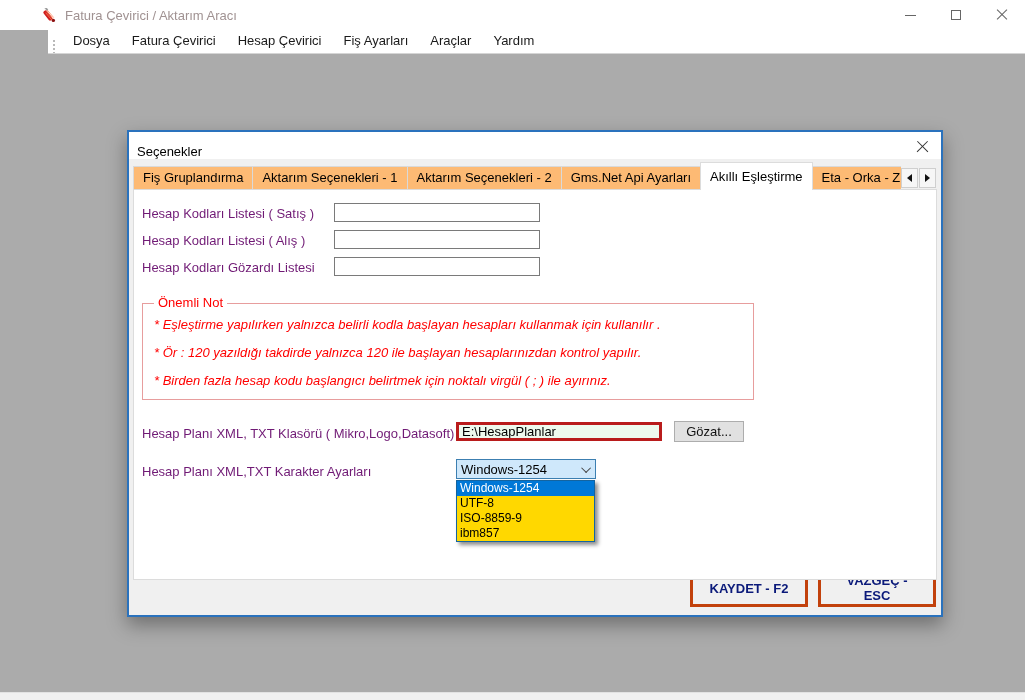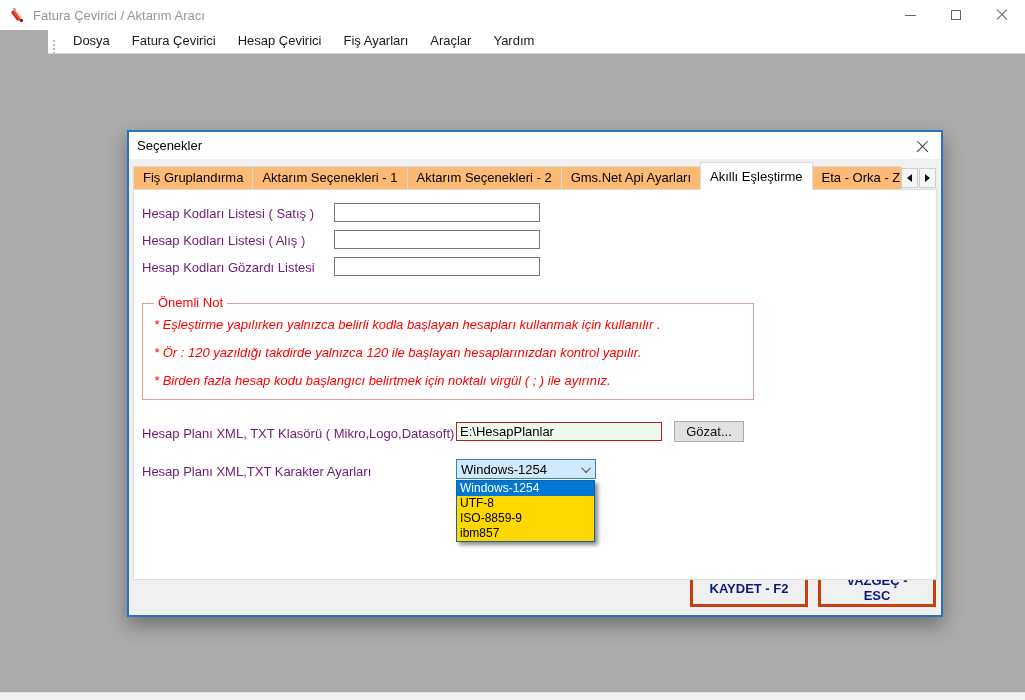--- a/index.html
+++ b/index.html
@@ -1,20 +1,20 @@
 <!DOCTYPE html>
 <html><head>
 <meta charset="utf-8">
 <style>
   * { margin:0; padding:0; box-sizing:border-box; }
   html,body { width:1025px; height:700px; overflow:hidden; }
   body { font-family:"Liberation Sans","DejaVu Sans",sans-serif; font-size:13px; color:#000; background:#ababab; position:relative; }
 
   
-  .titlebar { position:absolute; left:0; top:0; width:1025px; height:30px; background:#ffffff; display:flex; align-items:center; }
+  .titlebar { position:absolute; left:0; top:0; width:1025px; height:30px; background:#ffffff; display:flex; align-items:center;padding-left:32px; }
   .app-icon { width:17px; height:17px; margin:0 7px 0 9px; }
   .win-title { color:#a09292; font-size:13px; }
   .win-controls { margin-left:auto; display:flex; height:30px; }
   .win-btn { width:46px; height:30px; display:flex; align-items:center; justify-content:center; cursor:default; }
   .glyph-min { width:11px; height:1px; background:#666; }
   .glyph-max { width:10px; height:10px; border:1px solid #666; }
   .glyph-close { position:relative; width:12px; height:12px; }
   .glyph-close::before,.glyph-close::after { content:""; position:absolute; left:-1px; top:5px; width:14px; height:1px; background:#666; }
   .glyph-close::before { transform:rotate(45deg); }
   .glyph-close::after { transform:rotate(-45deg); }
@@ -22,21 +22,21 @@
   .menubar { position:absolute; left:0; top:30px; width:1025px; height:24px; background:#ffffff; border-bottom:1px solid #d5d5d5; display:flex; align-items:flex-end;margin-left:48px; }
   .menu-grip { width:4px; height:14px; margin:0 6px 0 4px;
     background-image:radial-gradient(circle,#b9b9b9 1px,transparent 1.2px); background-size:4px 4px; }
   .menu-item { padding:0 11px; height:24px; line-height:24px; color:#1a1a1a; }
 
   .client-area { position:absolute; left:0; top:55px; width:1025px; height:637px; background:#ababab; }
   .status-strip { position:absolute; left:0; bottom:0; width:1025px; height:8px; background:#f0f0f0; border-top:1px solid #e2e2e2; }
 
   
   .dialog { position:absolute; left:127px; top:130px; width:816px; height:487px; background:#f0f0f0; border:2px solid #2a72bd; box-shadow:0 8px 18px rgba(0,0,0,0.35); }
-  .dlg-titlebar { position:relative; height:27px; background:#ffffff; display:flex; align-items:center; padding-left:8px; }
+  .dlg-titlebar { position:relative; height:27px; background:#ffffff; display:flex; align-items:flex-end; padding-left:8px; }
   .dlg-title { font-size:13px; color:#000; }
   .dlg-close { position:absolute; right:10px; top:5px; width:18px; height:18px; display:flex; align-items:center; justify-content:center; }
   .glyph-dlg-close { position:relative; width:13px; height:13px; }
   .glyph-dlg-close::before,.glyph-dlg-close::after { content:""; position:absolute; left:-1px; top:6px; width:15px; height:1.4px; background:#333; }
   .glyph-dlg-close::before { transform:rotate(45deg); }
   .glyph-dlg-close::after { transform:rotate(-45deg); }
 
   .tabstrip { position:absolute; left:4px; top:30px; right:40px; height:28px; display:flex; align-items:flex-end; overflow:hidden; }
   .tab { height:24px; line-height:22px; padding:0 9px; background:#fdba74; border:1px solid #d9d9d9; margin-right:-1px; white-space:nowrap; font-size:13px; }
   .tab.active { height:28px; line-height:28px; background:#ffffff; border:1px solid #dcdcdc; border-bottom:none; position:relative; z-index:3; }
@@ -47,21 +47,21 @@
 
   .tabpage { position:absolute; left:4px; top:57px; width:804px; height:391px; background:#ffffff; border:1px solid #dcdcdc; z-index:2; }
 
   .row-label { position:absolute; left:8px; font-size:13px; color:#701a75; white-space:nowrap; }
   .text-input { position:absolute; left:200px; width:206px; height:19px; border:1px solid #7a7a7a; background:#fff; font-family:inherit; font-size:13px; padding:0 3px; }
 
   .groupbox { position:absolute; left:8px; top:113px; width:612px; height:97px; border:1px solid #e79d9d; }
   .groupbox-legend { position:absolute; left:11px; top:-9px; background:#ffffff; padding:0 4px; color:#ff0000; font-size:13px; }
   .note-line { color:#ff0000; font-style:italic; font-size:13px; margin:0 0 0 11px; padding-top:13px; white-space:nowrap; }
 
-  .path-input { position:absolute; left:322px; top:232px; width:206px; height:19px; border:1px solid #b91c1c; background:#eefaee; font-family:inherit; font-size:13px; padding:0 3px; }
+  .path-input { position:absolute; left:322px; top:232px; width:206px; height:19px; border:3px solid #b91c1c; background:#eefaee; font-family:inherit; font-size:13px; padding:0 3px; }
   .browse-btn { position:absolute; left:540px; top:231px; width:70px; height:21px; background:#e1e1e1; border:1px solid #adadad; font-family:inherit; font-size:13px; color:#111; }
 
   .combo { position:absolute; left:322px; top:269px; width:140px; height:20px; background:#cfe8fb; border:1px solid #3c7fb1; display:flex; align-items:center; padding:0 4px; font-size:13px; }
   .combo-chevron { margin-left:auto; width:7px; height:7px; border-left:1.5px solid #444; border-bottom:1.5px solid #444; transform:rotate(-45deg) translateY(-2px); }
 
   .listbox { position:absolute; left:322px; top:290px; width:139px; background:#ffd800; border:1px solid #1464a0; box-shadow:3px 3px 4px rgba(0,0,0,0.45); z-index:5; }
   .list-item { height:15px; line-height:15px; padding:0 3px; font-size:12px; color:#000; white-space:nowrap; }
   .list-item.selected { background:#0078d7; color:#ffffff; }
 
   .dlg-footer { position:absolute; right:5px; bottom:8px; display:flex; gap:10px; }

